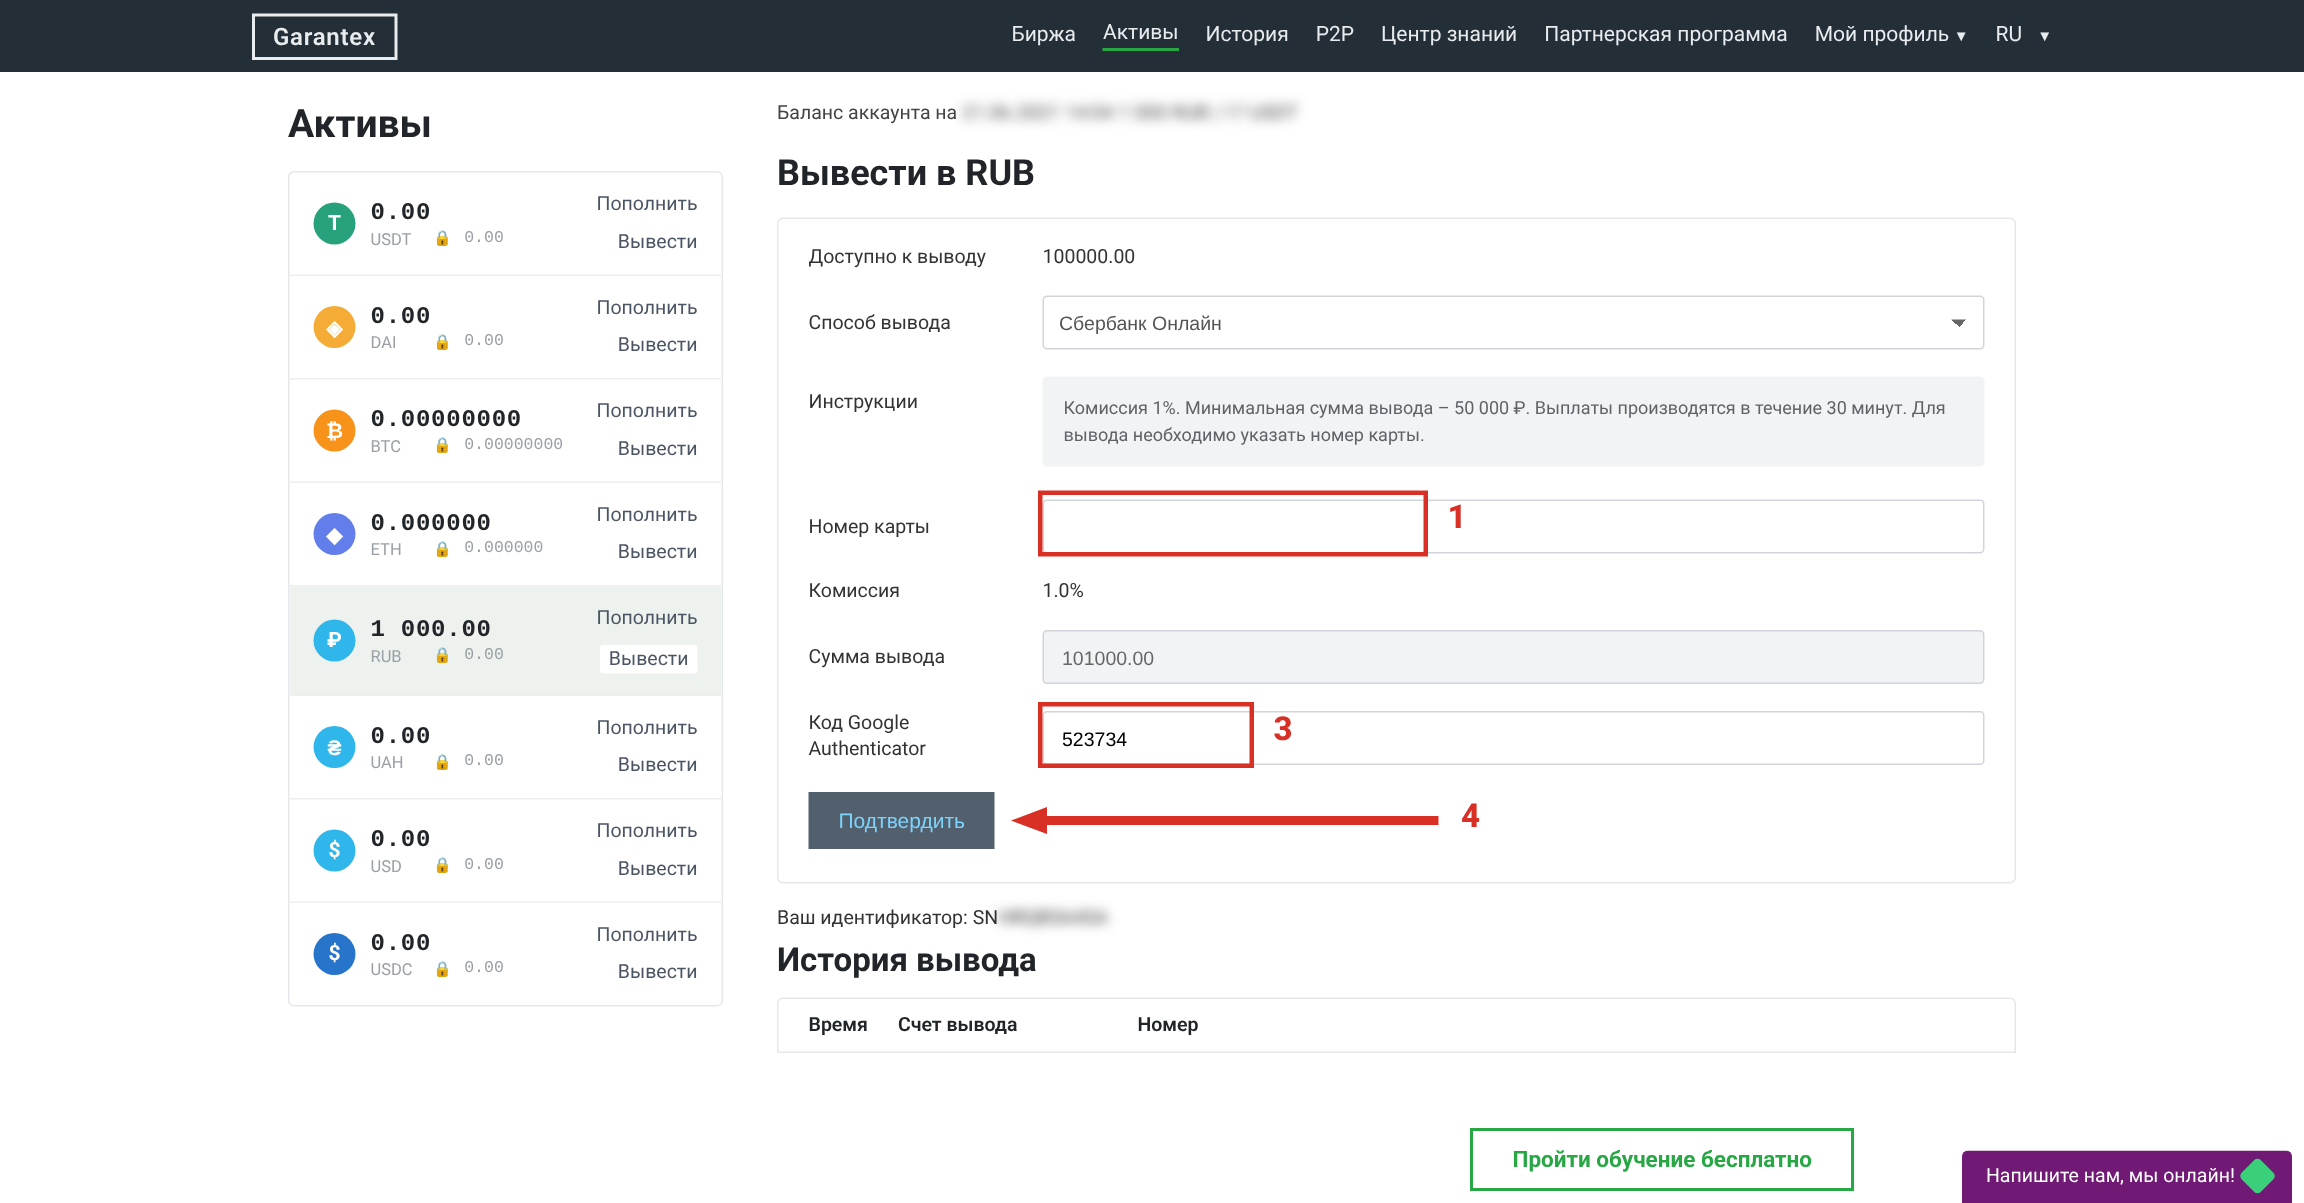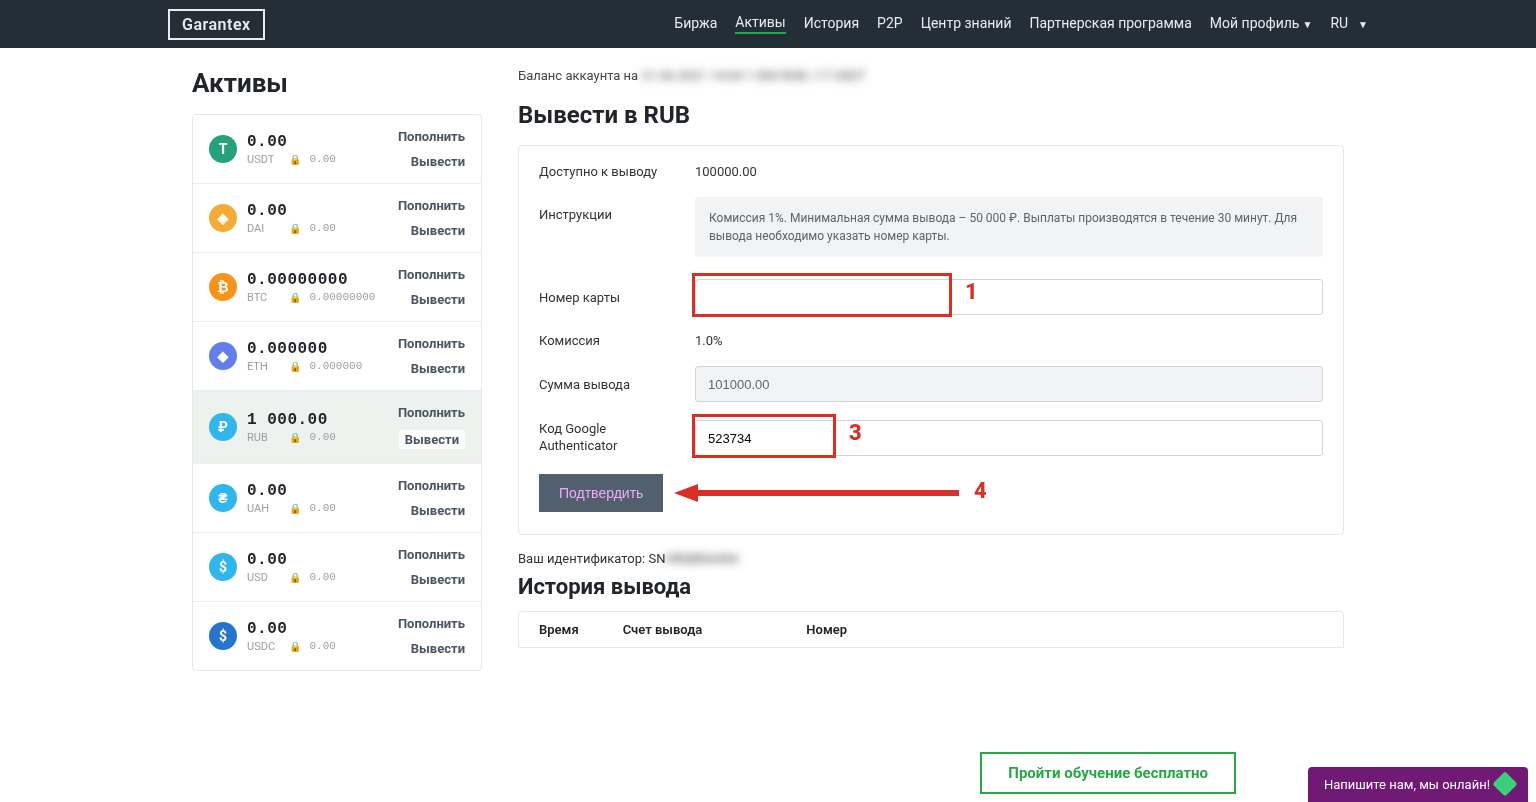--- a/index.html
+++ b/index.html
@@ -19,48 +19,48 @@
   .asset-row { display: flex; align-items: center; padding: 14px 16px; border-bottom: 1px solid #eceef0; position: relative; }
   .asset-row.active { background: #edf2ee; }
   .asset-row:last-child { border-bottom: none; }
   .asset-icon { width: 28px; height: 28px; border-radius: 50%; display: flex; align-items: center; justify-content: center; color: #fff; font-size: 14px; font-weight: 700; flex-shrink: 0; }
   .asset-meta { margin-left: 10px; flex: 1; }
   .asset-amount { font-family: "Courier New", monospace; font-weight: 700; font-size: 16px; letter-spacing: .5px; }
   .asset-sub { display: flex; gap: 8px; align-items: center; color: #9aa0a6; font-size: 11px; margin-top: 2px; }
   .asset-sym { text-transform: uppercase; width: 34px; }
   .lock-icon { font-size: 10px; }
   .asset-locked { font-family: "Courier New", monospace; font-size: 11px; }
-  .asset-actions { display: flex; flex-direction: column; gap: 10px; align-items: flex-end; font-size: 13px; color: #4b5563; font-weight: bold; }
+  .asset-actions { display: flex; flex-direction: column; gap: 10px; align-items: flex-end; font-size: 13px; color: #4b5563; }
   .asset-action { cursor: pointer; }
   .asset-row.active .asset-action.withdraw { background: #fff; padding: 2px 6px; border-radius: 2px; }
   .right-col { flex: 1; margin-left: 12px; }
   .balance-line { font-size: 13px; color: #444; margin-bottom: 18px; }
   .balance-blur { filter: blur(4px); user-select: none; }
   .panel-heading { font-size: 24px; font-weight: 700; margin-bottom: 16px; }
   .form-panel { border: 1px solid #e5e7eb; border-radius: 4px; padding: 18px 20px 22px; }
   .form-row { display: flex; align-items: center; margin-bottom: 18px; gap: 16px; }
   .form-row.align-top { align-items: flex-start; }
   .form-label { width: 140px; font-size: 13px; color: #333; flex-shrink: 0; }
   .form-value { flex: 1; font-size: 13px; color: #333; }
   .form-select { flex: 1; height: 36px; border: 1px solid #d1d5db; border-radius: 3px; padding: 0 10px; background: #fff; font-size: 13px; color: #555; appearance: none; background-image: linear-gradient(45deg, transparent 50%, #666 50%), linear-gradient(135deg, #666 50%, transparent 50%); background-position: calc(100% - 16px) 15px, calc(100% - 11px) 15px; background-size: 5px 5px, 5px 5px; background-repeat: no-repeat; }
   .instr-box { flex: 1; background: #f1f3f4; border-radius: 3px; padding: 12px 14px; font-size: 12px; color: #5f6368; line-height: 1.5; }
   .input-wrap { flex: 1; position: relative; display: flex; align-items: center; gap: 10px; }
   .text-input { width: 100%; height: 36px; border: 1px solid #d1d5db; border-radius: 3px; padding: 0 12px; font-size: 13px; }
   .text-input[disabled] { background: #f1f3f4; color: #666; }
   .num-input { flex: 1; height: 36px; border: 1px solid #d1d5db; border-radius: 3px; padding: 0 12px; font-size: 13px; }
   .spinner { position: absolute; right: 104px; display: flex; flex-direction: column; color: #aaa; font-size: 8px; line-height: 7px; }
   .btn-green { background: #28a745; color: #fff; border: none; height: 36px; padding: 0 12px; font-size: 13px; cursor: pointer; border-radius: 2px; }
-  .btn-confirm { background: #52606d; color: #f0abfc; border: none; height: 38px; padding: 0 20px; font-size: 14px; cursor: pointer; }
+  .btn-confirm { background: #52606d; color: #7dd3fc; border: none; height: 38px; padding: 0 20px; font-size: 14px; cursor: pointer; }
   .redbox { position: absolute; border: 3px solid #d93025; pointer-events: none; }
   .step-num { position: absolute; font-weight: 800; font-size: 22px; color: #d93025; }
   .arrow-svg { position: absolute; }
   .ident-line { font-size: 13px; margin: 16px 0 6px; color: #333; }
   .ident-blur { filter: blur(4px); user-select: none; }
   .history-title { font-size: 22px; font-weight: 700; margin: 8px 0 12px; }
-  .history-head { display: flex; padding: 10px 20px; font-weight: 600; font-size: 13px; gap: 44px; border:1px solid #e5e7eb; border-radius:4px 4px 0 0; }
+  .history-head { display: flex; padding: 10px 20px; font-weight: 600; font-size: 13px; gap: 20px; border:1px solid #e5e7eb; border-radius:4px 4px 0 0; }
   .promo-box { position: fixed; bottom: 8px; right: 300px; border: 2px solid #28a745; background: #fff; padding: 10px 26px; font-size: 15px; font-weight: 700; color: #28a745; cursor: pointer; }
   .chat-bar { position: fixed; bottom: 0; right: 8px; background: #701a75; color: #fff; font-size: 13px; padding: 10px 38px 10px 16px; border-radius: 4px 4px 0 0; cursor: pointer; }
   .chat-dot { position: absolute; right: 14px; top: 8px; width: 18px; height: 18px; background: #3ad07a; transform: rotate(45deg); border-radius: 3px; }
   .confirm-row { position: relative; margin-top: 6px;}
 </style>
 </head>
 <body>
 
 <div class="topnav">
   <div class="nav-inner">
@@ -213,20 +213,26 @@
 
     <div class="panel-heading">Вывести в RUB</div>
 
     <div class="form-panel">
 
       <div class="form-row">
         <div class="form-label">Доступно к выводу</div>
         <div class="form-value">100000.00</div>
       </div>
 
+      <div class="form-row">
+        <div class="form-label">Способ вывода</div>
+        <select class="form-select">
+          <option>Сбербанк Онлайн</option>
+        </select>
+      </div>
 
       <div class="form-row align-top">
         <div class="form-label" style="padding-top:10px">Инструкции</div>
         <div class="instr-box">Комиссия 1%. Минимальная сумма вывода – 50 000 ₽. Выплаты производятся в течение 30 минут. Для вывода необходимо указать номер карты.</div>
       </div>
 
       <div class="form-row" style="margin-top:22px">
         <div class="form-label">Номер карты</div>
         <div class="input-wrap">
           <input class="text-input" type="text" value="" style="">

